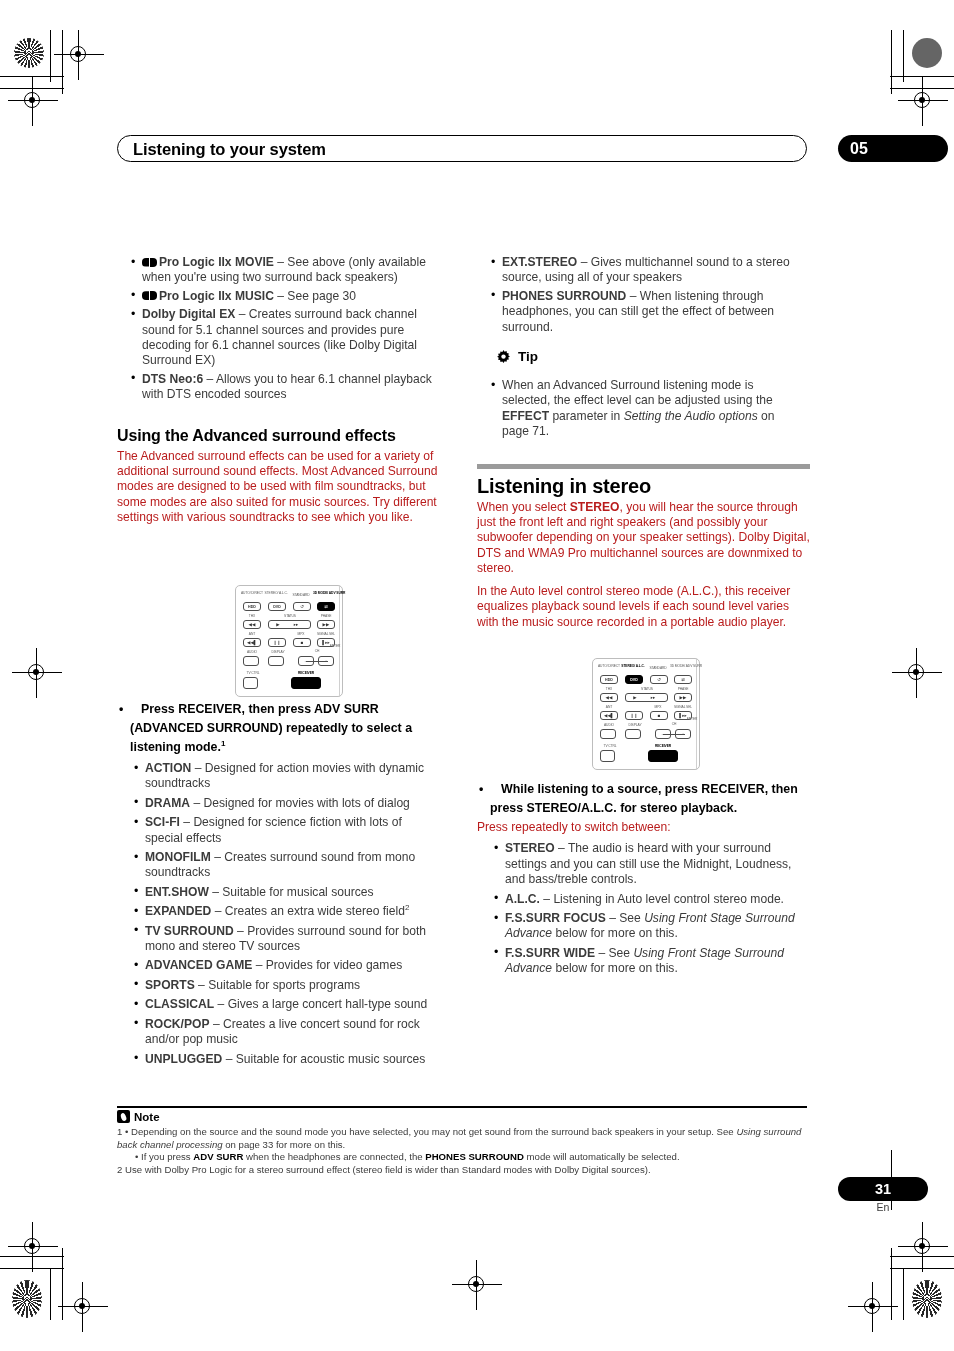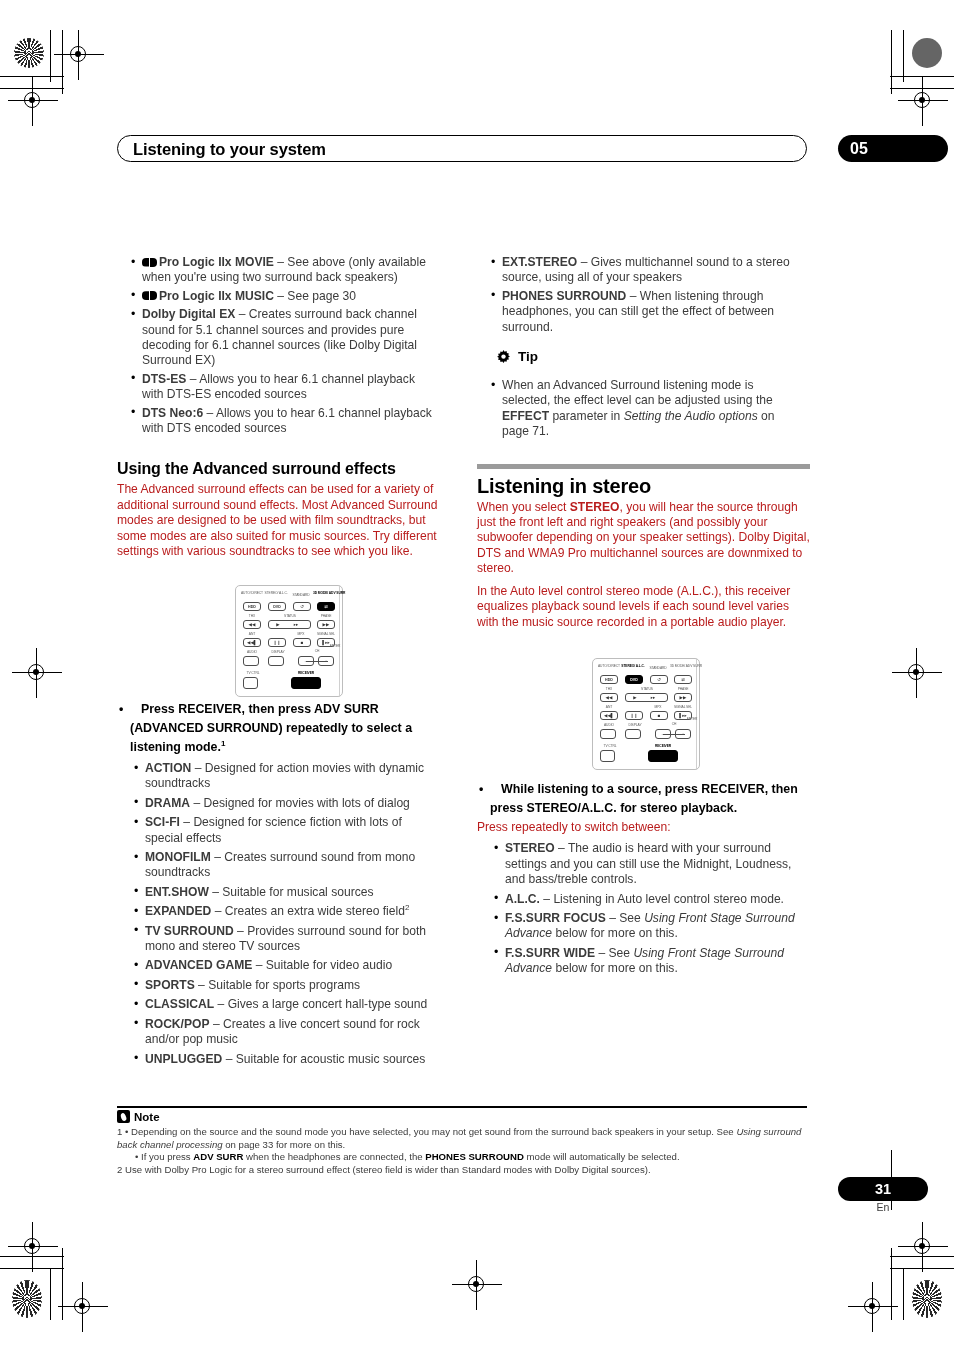--- a/index.html
+++ b/index.html
@@ -493,23 +493,20 @@
       <li>
         <span class="dolby"></span><b>Pro Logic IIx MOVIE</b><span> – See above (only available when you're using two surround back speakers)</span>
       </li>
       <li>
         <span class="dolby"></span><b>Pro Logic IIx MUSIC</b><span> – See page 30</span>
       </li>
       <li>
         <b>Dolby Digital EX</b><span> – Creates surround back channel sound for 5.1 channel sources and provides pure decoding for 6.1 channel sources (like Dolby Digital Surround EX)</span>
       </li>
       <li>
-        <b>DTS-ES</b><span> – Allows you to hear 6.1 channel playback with DTS-ES encoded sources</span>
-      </li>
-      <li>
         <b>DTS Neo:6</b><span> – Allows you to hear 6.1 channel playback with DTS encoded sources</span>
       </li>
     </ul>
 
     <div style="height:12px"></div>
 
     <div class="sec-h">Using the Advanced surround effects</div>
     <p class="para">The Advanced surround effects can be used for a variety of additional surround sound effects. Most Advanced Surround modes are designed to be used with film soundtracks, but some modes are also suited for music sources. Try different settings with various soundtracks to see which you like.</p>
 
   </div>
@@ -583,21 +580,21 @@
     </div>
 
     <ul class="blist indent" style="margin-top:4px;">
       <li><b>ACTION</b><span> – Designed for action movies with dynamic soundtracks</span></li>
       <li><b>DRAMA</b><span> – Designed for movies with lots of dialog</span></li>
       <li><b>SCI-FI</b><span> – Designed for science fiction with lots of special effects</span></li>
       <li><b>MONOFILM</b><span> – Creates surround sound from mono soundtracks</span></li>
       <li><b>ENT.SHOW</b><span> – Suitable for musical sources</span></li>
       <li><b>EXPANDED</b><span> – Creates an extra wide stereo field</span><sup>2</sup></li>
       <li><b>TV SURROUND</b><span> – Provides surround sound for both mono and stereo TV sources</span></li>
-      <li><b>ADVANCED GAME</b><span> – Suitable for video audio</span></li>
+      <li><b>ADVANCED GAME</b><span> – Provides for video games</span></li>
       <li><b>SPORTS</b><span> – Suitable for sports programs</span></li>
       <li><b>CLASSICAL</b><span> – Gives a large concert hall-type sound</span></li>
       <li><b>ROCK/POP</b><span> – Creates a live concert sound for rock and/or pop music</span></li>
       <li><b>UNPLUGGED</b><span> – Suitable for acoustic music sources</span></li>
     </ul>
   </div>
 
   <div class="col col-right">
     <ul class="blist">
       <li><b>EXT.STEREO</b><span> – Gives multichannel sound to a stereo source, using all of your speakers</span></li>

